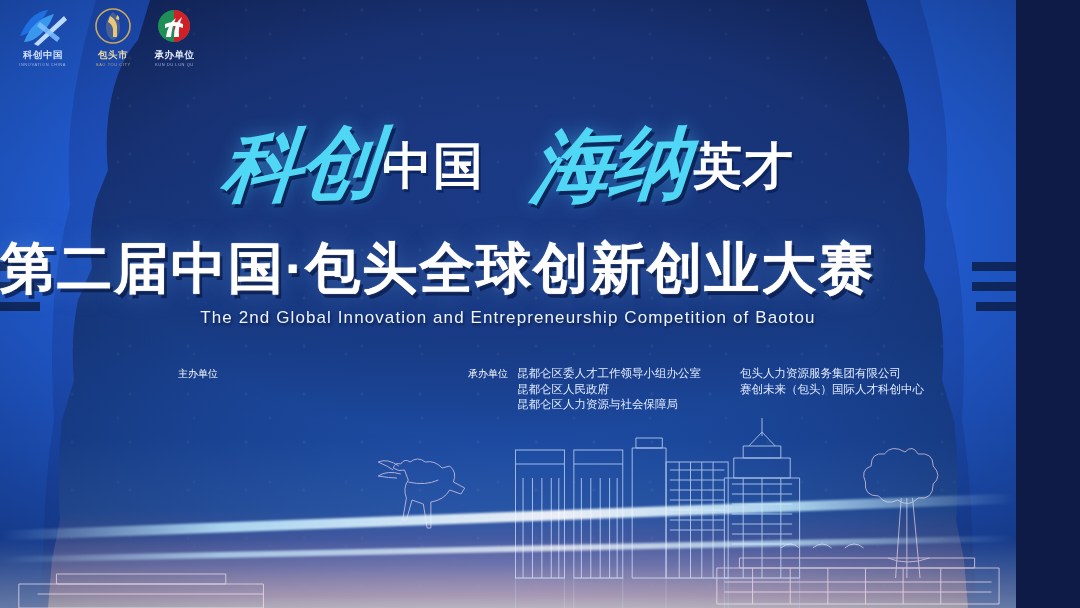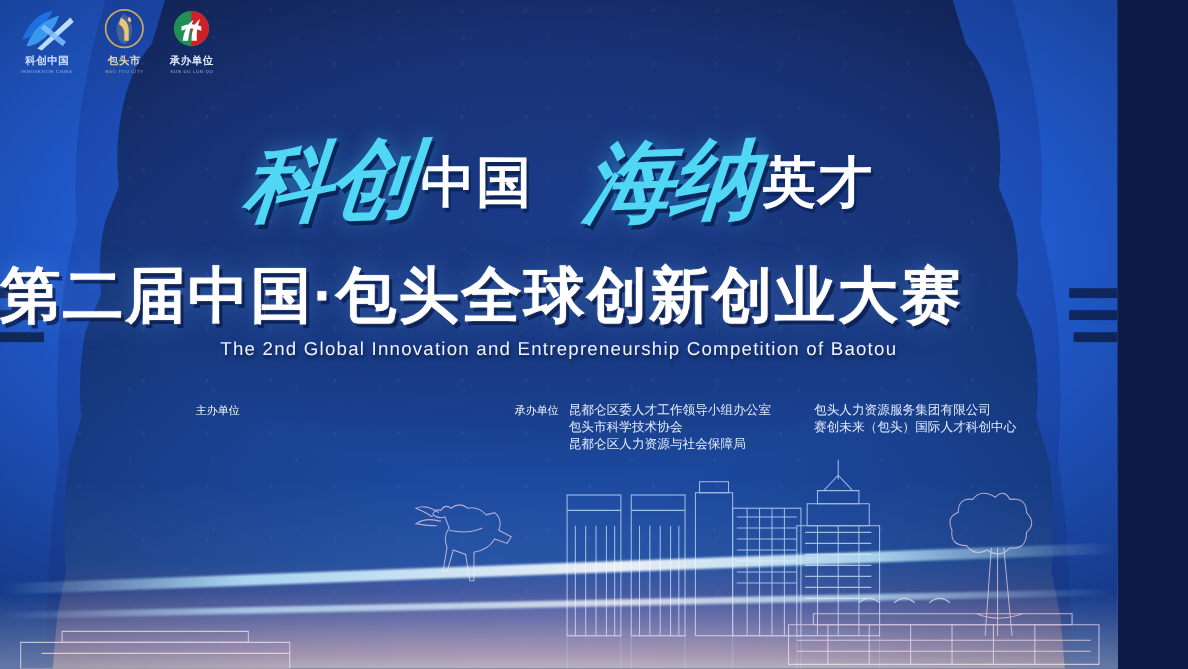--- a/index.html
+++ b/index.html
@@ -177,21 +177,21 @@
   <div class="orgs">
 
     <div class="col c1">
       <span class="lbl">主办单位</span>
     </div>
 
     <div class="col c2">
       <span class="lbl">承办单位</span>
       <div class="items">
         <div>昆都仑区委人才工作领导小组办公室</div>
-        <div>包头市科学技术协会</div>
+        <div>昆都仑区人民政府</div>
         <div>昆都仑区人力资源与社会保障局</div>
       </div>
     </div>
 
     <div class="col c3">
       <div class="items" style="margin-left:16px">
         <div>包头人力资源服务集团有限公司</div>
         <div>赛创未来（包头）国际人才科创中心</div>
       </div>
     </div>

